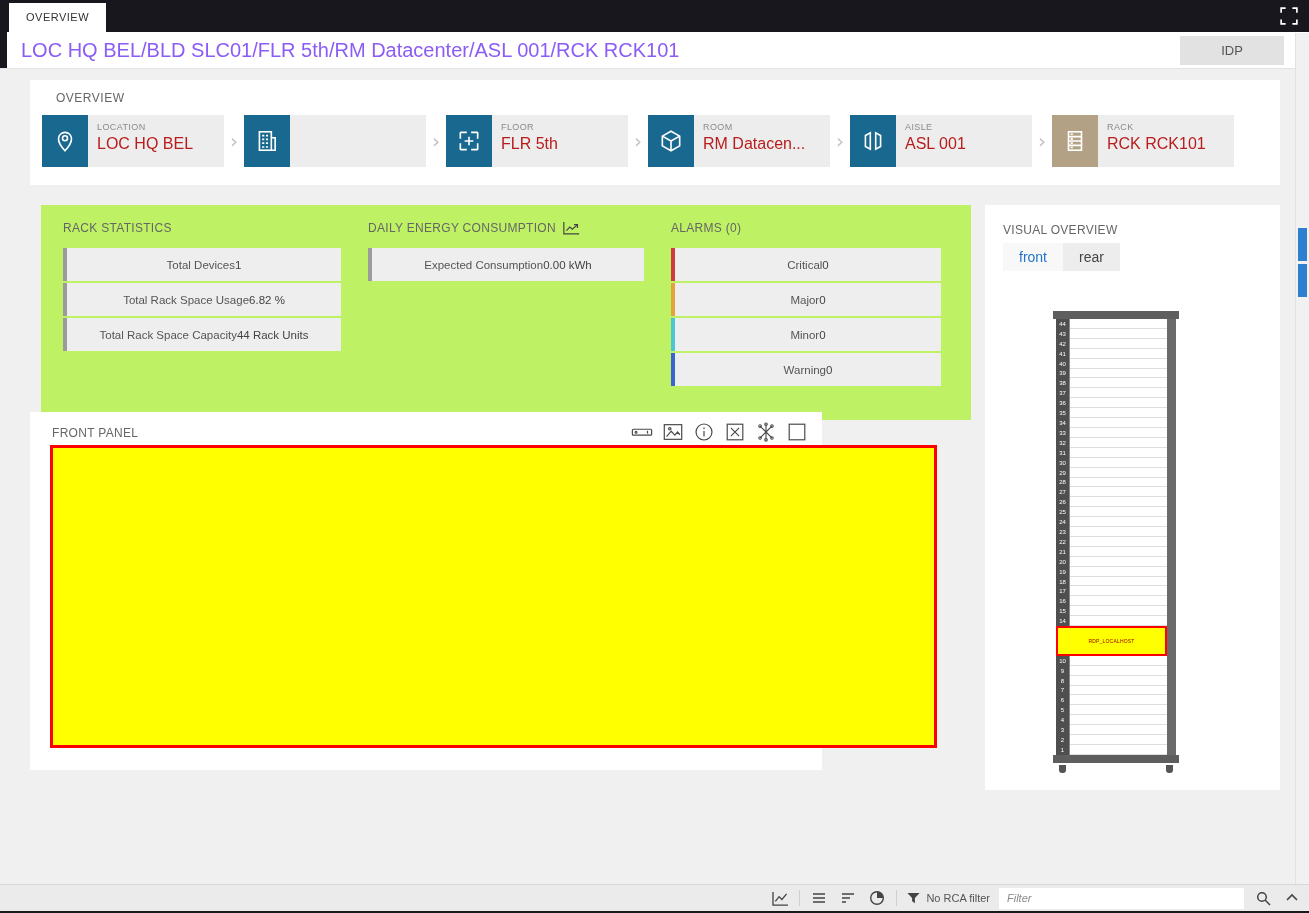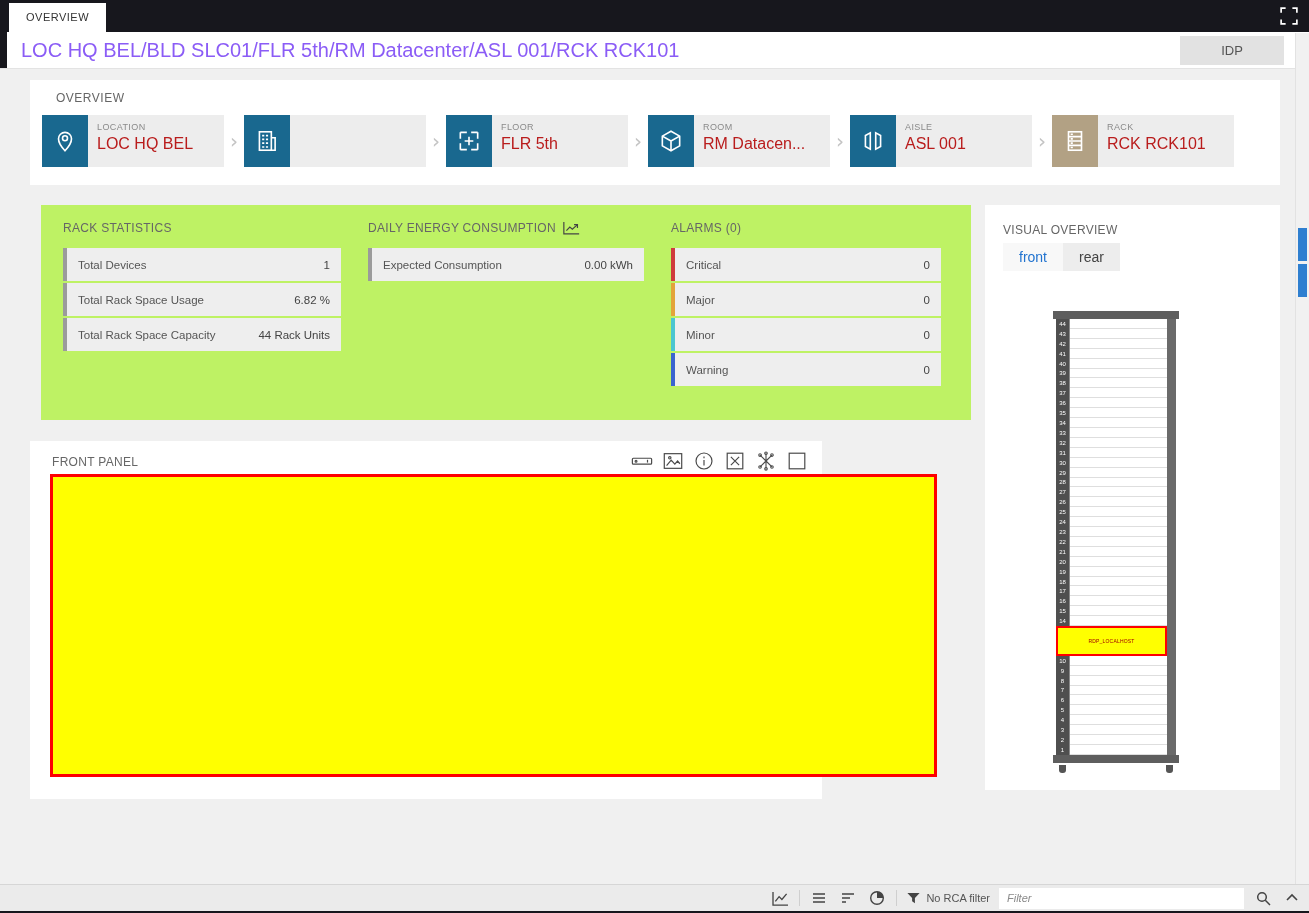--- a/index.html
+++ b/index.html
@@ -38,26 +38,26 @@
 
   
   .stats-panel { position:absolute; left:22px; top:205px; width:930px; height:215px; background:#bef264;margin-left:19px; }
   .panel-h { font-size:12px; color:#666; letter-spacing:.3px; display:flex; align-items:center; gap:7px; }
   .col { position:absolute; top:16px; }
   .col1 { left:22px; width:278px; }
   .col2 { left:327px; width:276px; }
   .col3 { left:630px; width:270px; }
   .rows { margin-top:13px; }
   .row { height:33px; background:#eee; border-left:4px solid #9b9b9b; margin-bottom:2px;
-         display:flex; align-items:center; justify-content:space-between; padding:0 11px; }
+         display:flex; align-items:center; justify-content:center; padding:0 11px; }
   .row .lbl { font-size:11.5px; color:#555; }
   .row .val { font-size:11.5px; color:#444; }
 
   
-  .front-panel { position:absolute; left:30px; top:441px; width:792px; height:358px; background:#fff; }
+  .front-panel { position:absolute; left:30px; top:412px; width:792px; height:358px; background:#fff; }
   .fp-title { position:absolute; left:22px; top:14px; font-size:12px; color:#666; letter-spacing:.3px; }
   .fp-tools { position:absolute; right:14px; top:8px; display:flex; gap:8px; align-items:center; }
   .tool { width:23px; height:23px; display:flex; align-items:center; justify-content:center; cursor:pointer; }
   .fp-device { position:absolute; left:20px; top:33px; width:887px; height:303px; border:3px solid #fe0000;
                background:#ffff00; cursor:pointer; }
 
   
   .visual-panel { position:absolute; left:985px; top:205px; width:295px; height:585px; background:#fff; }
   .vo-title { position:absolute; left:18px; top:18px; font-size:12px; color:#666; letter-spacing:.3px; }
   .vo-tabs { position:absolute; left:18px; top:38px; display:flex; }

